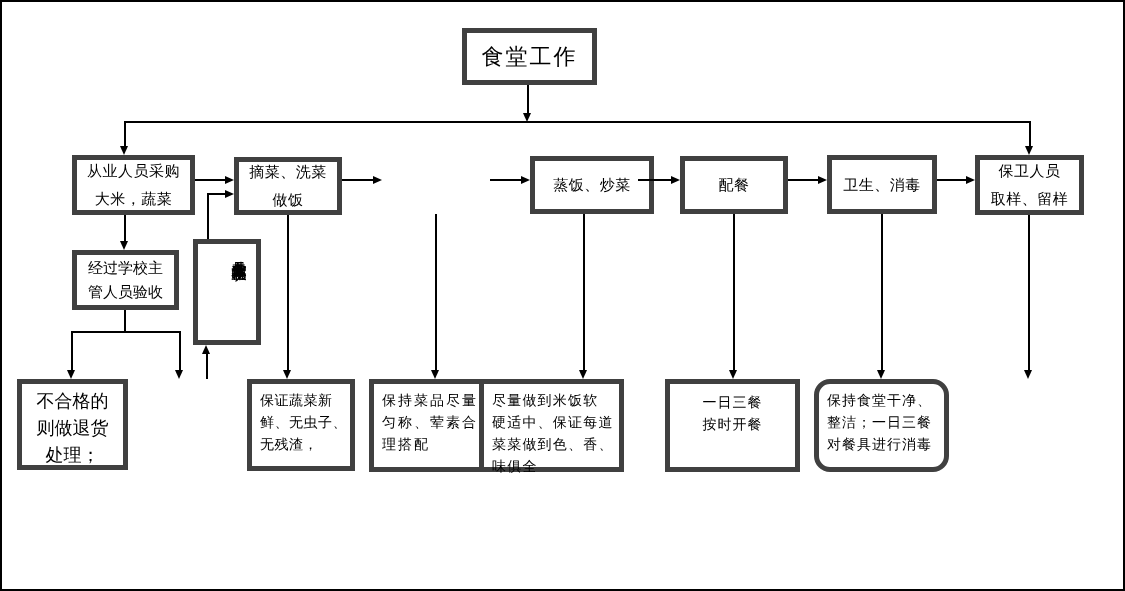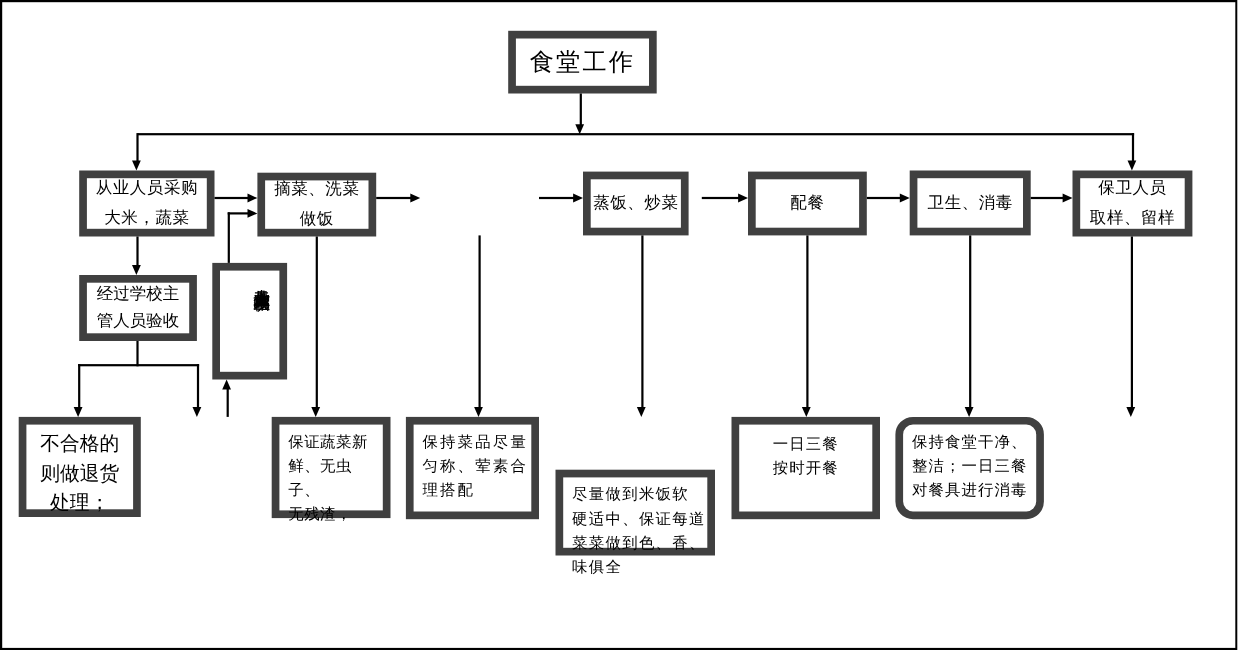--- a/index.html
+++ b/index.html
@@ -2,52 +2,52 @@
 <html><head>
 <meta charset="utf-8">
 <style>
   html,body{margin:0;padding:0;background:#e8e8e8;}
   #canvas{
     position:relative;width:1125px;height:591px;background:#ffffff;
     border:2px solid #000;box-sizing:border-box;overflow:hidden;
     font-family:"Liberation Serif","DejaVu Serif",serif;color:#000;
   }
   .node{
-    position:absolute;box-sizing:border-box;border:7px solid #404040;background:#fff;
+    position:absolute;box-sizing:border-box;border:5px solid #404040;background:#fff;
     white-space:pre-line;text-align:center;font-size:14px;line-height:22px;
   }
   .cflex{display:flex;flex-direction:column;justify-content:center;align-items:center;}
   .ln{position:absolute;background:#000;}
   .tri{position:absolute;width:0;height:0;}
   .tri.down{border-left:4.5px solid transparent;border-right:4.5px solid transparent;border-top:9px solid #000;}
   .tri.up{border-left:4.5px solid transparent;border-right:4.5px solid transparent;border-bottom:9px solid #000;}
   .tri.right{border-top:4.5px solid transparent;border-bottom:4.5px solid transparent;border-left:9px solid #000;}
 
   #b-root{left:460px;top:26px;width:135px;height:57px;font-size:22px;letter-spacing:2px;}
   .toprow{font-size:15px;line-height:28px;letter-spacing:0.5px;}
   #b-t1{left:70px;top:153px;width:123px;height:60px;}
   #b-t2{left:232px;top:155px;width:108px;height:58px;}
   #b-t3{left:380px;top:154px;width:108px;height:58px;}
-  #b-t4{left:528px;top:154px;width:96px;height:58px;}
+  #b-t4{left:528px;top:154px;width:124px;height:58px;}
   #b-t5{left:678px;top:154px;width:108px;height:58px;}
   #b-t6{left:825px;top:153px;width:110px;height:59px;}
   #b-t7{left:973px;top:153px;width:109px;height:60px;}
   #b-m1{left:70px;top:248px;width:107px;height:60px;font-size:15px;line-height:24px;}
   #b-m2{
     left:191px;top:237px;width:68px;height:106px;
     writing-mode:vertical-rl;font-size:15px;line-height:27px;letter-spacing:0.5px;
     padding:5px 4px 0 0;text-align:left;white-space:normal;word-break:break-all;
   }
   .botrow{padding-top:6px;}
   .ta-l{text-align:left;padding-left:8px;padding-right:1px;}
   #b-b1{left:15px;top:377px;width:111px;height:91px;font-size:18px;line-height:27px;padding-top:4px;}
   #b-b2{left:137px;top:377px;width:95px;height:91px;}
   #b-b3{left:245px;top:377px;width:108px;height:92px;letter-spacing:0.5px;}
   #b-b4{left:367px;top:377px;width:121px;height:93px;letter-spacing:2px;}
-  #b-b5{left:503px;top:377px;width:145px;height:78px;letter-spacing:1.2px;margin-top:48px;}
+  #b-b5{left:477px;top:377px;width:145px;height:93px;letter-spacing:1.2px;}
   #b-b6{left:663px;top:377px;width:135px;height:93px;padding-top:8px;letter-spacing:1px;}
   #b-b7{left:812px;top:377px;width:135px;height:93px;letter-spacing:1px;border-radius:16px;}
   #b-b8{left:960px;top:377px;width:158px;height:94px;letter-spacing:2px;}
 </style>
 </head>
 <body>
 
 <div id="canvas">
 
   <div class="node cflex" id="b-root">食堂工作</div>

